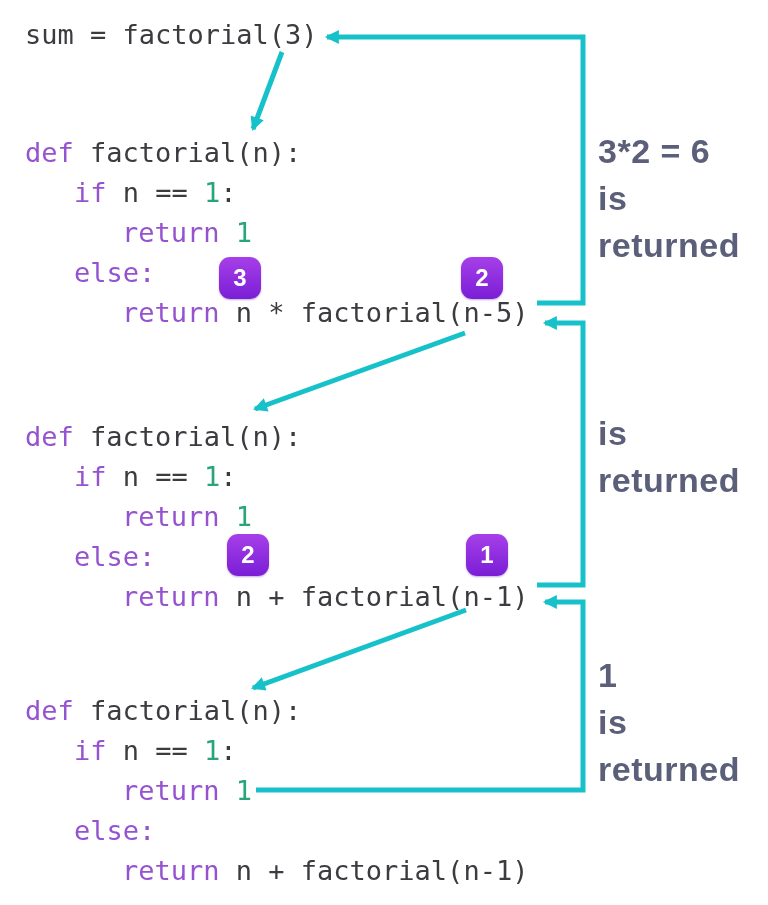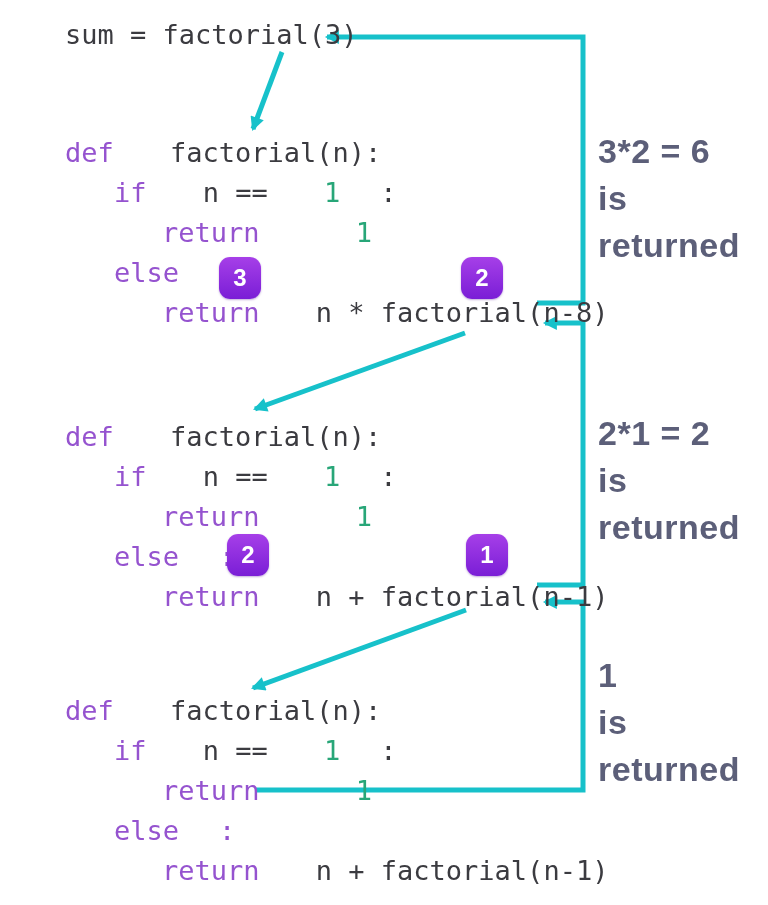--- a/index.html
+++ b/index.html
@@ -35,21 +35,21 @@
   .code-block{position:absolute;}
   .code-line{
     position:absolute;
     white-space:pre;
     font-family:"DejaVu Sans Mono", monospace;
     font-size:27px;
     line-height:34px;
     height:34px;
     color:var(--plain);
   }
-  .code-line span{white-space:pre;margin-left:40px;}
+  .code-line span{white-space:pre;}
   .tok-keyword{color:var(--keyword);}
   .tok-literal{color:var(--literal);}
   .tok-plain{color:var(--plain);}
   .badge{
     position:absolute;
     width:42px;height:42px;
     border-radius:11px;
     background:linear-gradient(180deg,var(--badge-top) 0%,var(--badge-bottom) 100%);
     color:var(--badge-text);
     font-family:"Liberation Sans", sans-serif;
@@ -92,21 +92,21 @@
 
   <div class="code-layer">
       <div class="code-block" style="left: 25px; top: 18px;">
         <div class="code-line" style="top: 0px; left: 0px;"><span class="tok-plain">sum = factorial(3)</span></div>
       </div>
       <div class="code-block" style="left: 25px; top: 136px;">
         <div class="code-line" style="top: 0px; left: 0px;"><span class="tok-keyword">def</span><span class="tok-plain"> factorial(n):</span></div>
         <div class="code-line" style="top: 40px; left: 49px;"><span class="tok-keyword">if</span><span class="tok-plain"> n == </span><span class="tok-literal">1</span><span class="tok-plain">:</span></div>
         <div class="code-line" style="top: 80px; left: 97px;"><span class="tok-keyword">return</span><span class="tok-plain"> </span><span class="tok-literal">1</span></div>
         <div class="code-line" style="top: 120px; left: 49px;"><span class="tok-keyword">else</span><span class="tok-keyword">:</span></div>
-        <div class="code-line" style="top: 160px; left: 97px;"><span class="tok-keyword">return</span><span class="tok-plain"> n * factorial(n-8)</span></div>
+        <div class="code-line" style="top: 160px; left: 97px;"><span class="tok-keyword">return</span><span class="tok-plain"> n * factorial(n-5)</span></div>
       </div>
       <div class="code-block" style="left: 25px; top: 420px;">
         <div class="code-line" style="top: 0px; left: 0px;"><span class="tok-keyword">def</span><span class="tok-plain"> factorial(n):</span></div>
         <div class="code-line" style="top: 40px; left: 49px;"><span class="tok-keyword">if</span><span class="tok-plain"> n == </span><span class="tok-literal">1</span><span class="tok-plain">:</span></div>
         <div class="code-line" style="top: 80px; left: 97px;"><span class="tok-keyword">return</span><span class="tok-plain"> </span><span class="tok-literal">1</span></div>
         <div class="code-line" style="top: 120px; left: 49px;"><span class="tok-keyword">else</span><span class="tok-keyword">:</span></div>
         <div class="code-line" style="top: 160px; left: 97px;"><span class="tok-keyword">return</span><span class="tok-plain"> n + factorial(n-1)</span></div>
       </div>
       <div class="code-block" style="left: 25px; top: 694px;">
         <div class="code-line" style="top: 0px; left: 0px;"><span class="tok-keyword">def</span><span class="tok-plain"> factorial(n):</span></div>
@@ -121,21 +121,20 @@
       <div class="badge" style="left: 461px; top: 257px;">2</div>
       <div class="badge" style="left: 227px; top: 534px;">2</div>
       <div class="badge" style="left: 466px; top: 534px;">1</div>
     </div>
 
   <div class="annotation ann-0">
     <div class="ann-value">3*2 = 6</div>
     <div class="ann-label">is returned</div>
   </div>
   <div class="annotation ann-1">
-    <div class="ann-value">2*1 = 2</div>
     <div class="ann-label">is returned</div>
   </div>
   <div class="annotation ann-2">
     <div class="ann-value">1</div>
     <div class="ann-label">is returned</div>
   </div>
 
 </div>
 
 </body></html>

